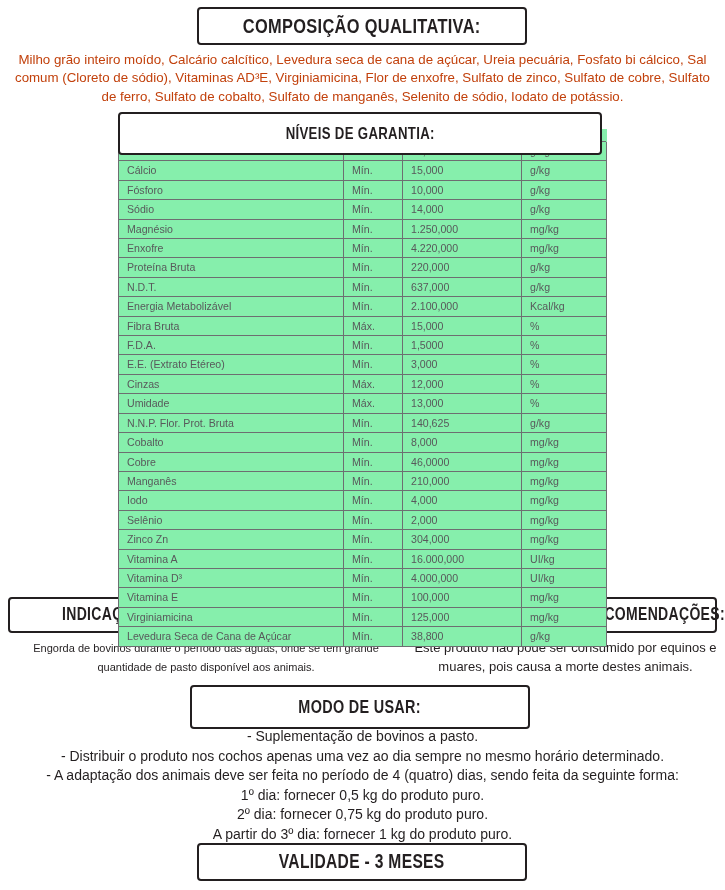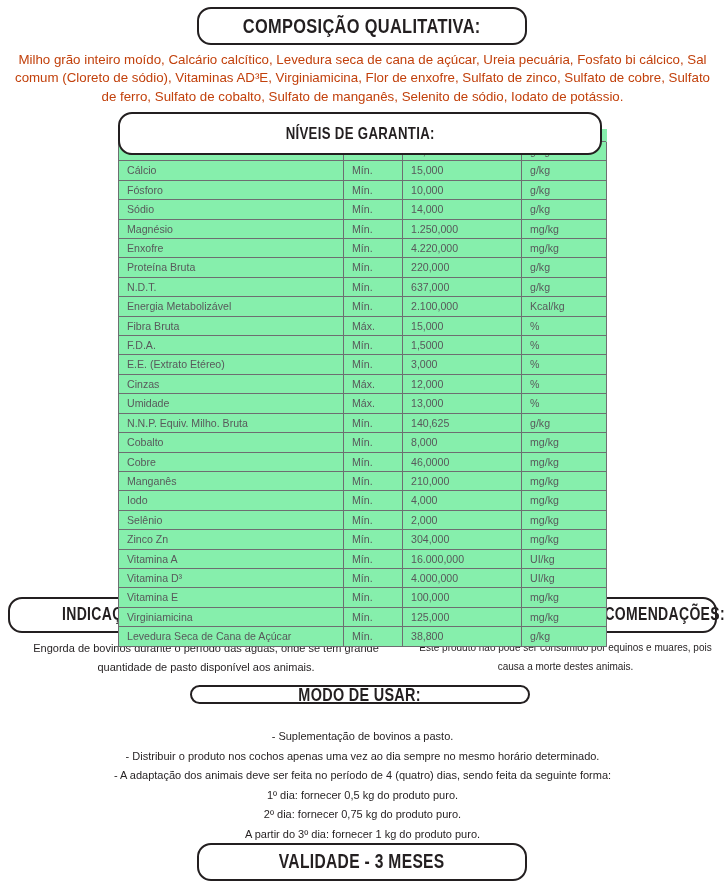--- a/index.html
+++ b/index.html
@@ -14,21 +14,21 @@
     font-family: "Liberation Sans", sans-serif;
     color: #231f20;
     overflow: hidden;
   }
 
   
   .pill {
     position: absolute;
     box-sizing: border-box;
     border: 2.5px solid #231f20;
-    border-radius: 14px;
+    border-radius: 4px;
     background: #ffffff;
     display: flex;
     align-items: center;
     justify-content: center;
     text-align: center;
   }
   .pill-text {
     font-family: "Liberation Sans Narrow", "Liberation Sans", sans-serif;
     font-weight: bold;
     font-stretch: condensed;
@@ -131,40 +131,40 @@
     text-align: center;
     font-size: 11px;
     line-height: 18.5px;
   }
   #restrictions-text {
     position: absolute;
     left: 414px;
     top: 639px;
     width: 303px;
     text-align: center;
-    font-size: 10px;
+    font-size: 13px;
     line-height: 18.5px;
   }
 
   
   #howto-pill {
     left: 190px;
     top: 685px;
     width: 340px;
-    height: 19px;
+    height: 44px;
   }
   #howto-pill .pill-text { font-size: 18px; }
 
   #howto-text {
     position: absolute;
     left: 8px;
     top: 727px;
     width: 709px;
     text-align: center;
-    font-size: 11px;
+    font-size: 14px;
     line-height: 19.5px;
   }
   #howto-text div { white-space: nowrap; }
 
   
   #validity-pill {
     left: 197px;
     top: 843px;
     width: 330px;
     height: 38px;
@@ -270,21 +270,21 @@
         <td class="c-value">12,000</td>
         <td class="c-unit">%</td>
       </tr>
       <tr>
         <td class="c-name">Umidade</td>
         <td class="c-limit">Máx.</td>
         <td class="c-value">13,000</td>
         <td class="c-unit">%</td>
       </tr>
       <tr>
-        <td class="c-name">N.N.P. Equiv. Milho. Bruta</td>
+        <td class="c-name">N.N.P. Flor. Prot. Bruta</td>
         <td class="c-limit">Mín.</td>
         <td class="c-value">140,625</td>
         <td class="c-unit">g/kg</td>
       </tr>
       <tr>
         <td class="c-name">Cobalto</td>
         <td class="c-limit">Mín.</td>
         <td class="c-value">8,000</td>
         <td class="c-unit">mg/kg</td>
       </tr>

